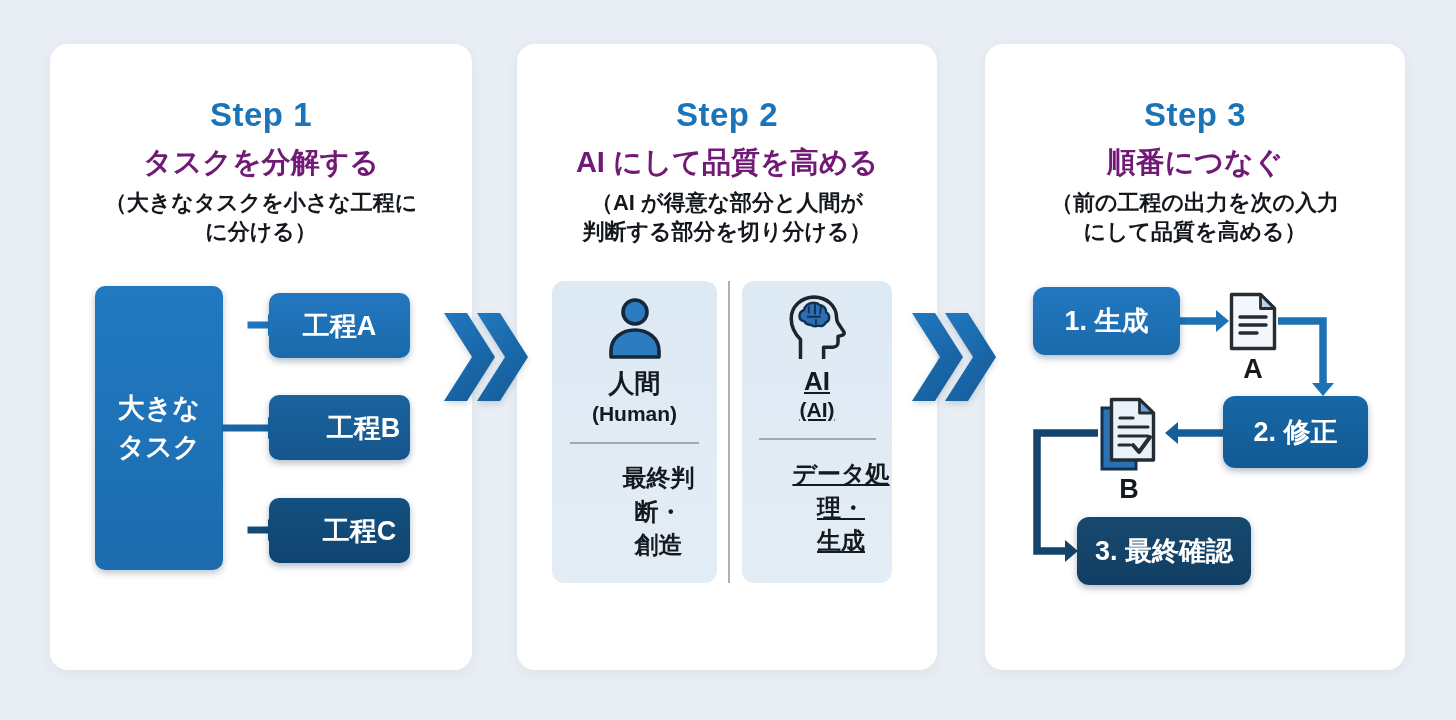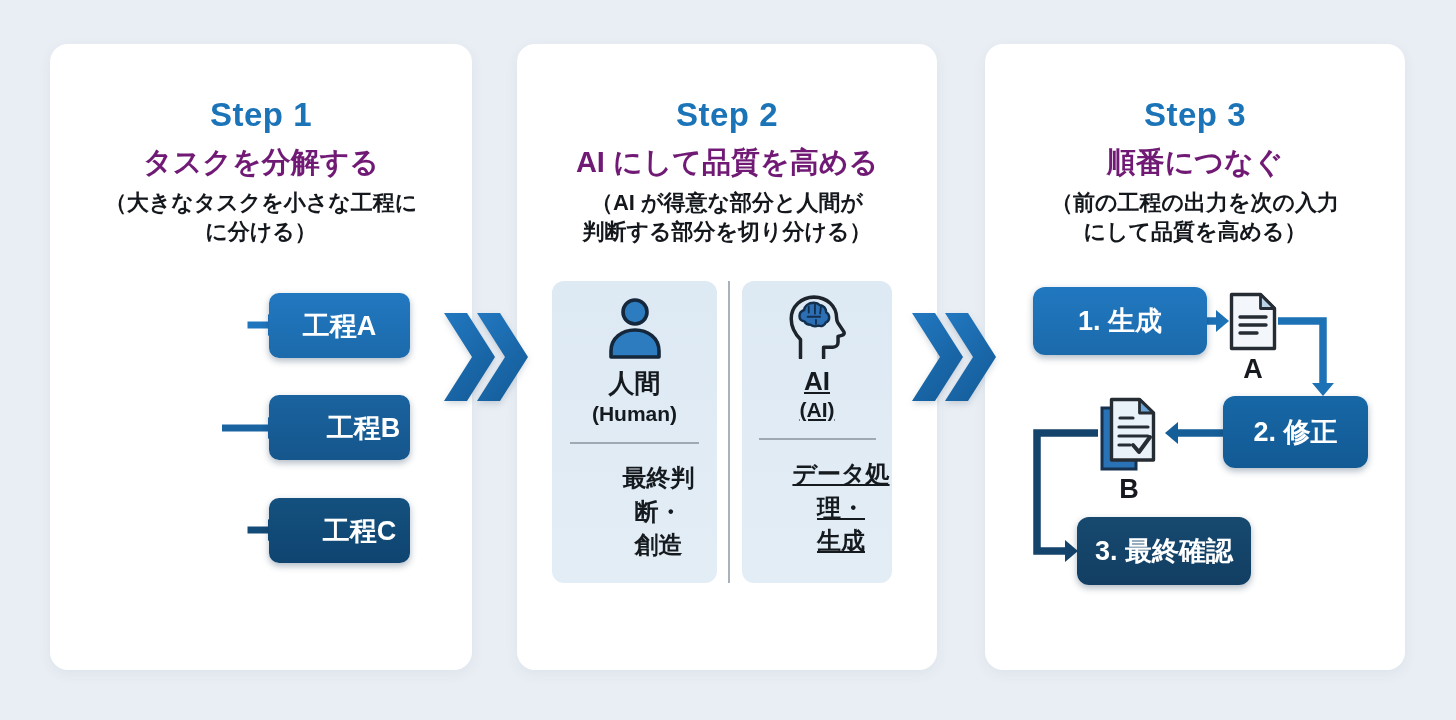--- a/index.html
+++ b/index.html
@@ -62,40 +62,42 @@
   .card-alias { font-size:21px; margin-top:1px; }
   .card-rule { width:78%; height:2px; background:#9fa9b3; margin:16px auto 0; }
   .card-role { font-size:24px; line-height:1.4; margin-top:17px; white-space:pre-line;padding-left:48px; }
 
   
   .node {
     position:absolute; border-radius:12px; color:#fff; font-size:27px;
     display:flex; align-items:center; justify-content:center;
     box-shadow:0 3px 7px rgba(10,40,70,.32);
   }
-  .node-1 { left:48px;  top:243px; width:174px; height:68px; background:linear-gradient(180deg,#2178c0,#1b6aab); }
+  .node-1 { left:48px;  top:243px; width:147px; height:68px; background:linear-gradient(180deg,#2178c0,#1b6aab); }
   .node-2 { left:238px; top:352px; width:145px; height:72px; background:linear-gradient(180deg,#1767a6,#125a94); }
   .node-3 { left:92px;  top:473px; width:174px; height:68px; background:linear-gradient(180deg,#17496f,#123e63); }
   .doc-a-wrap { position:absolute; left:243px; top:247px; width:50px; height:61px; }
   .doc-b-wrap { position:absolute; left:113px; top:352px; width:62px; height:76px; }
   .doc-label { position:absolute; text-align:center; font-size:27px; color:#16191d; }
   .doc-a-label { left:243px; width:50px; top:310px; }
   .doc-b-label { left:113px; width:62px; top:430px; }
 </style>
 </head>
 <body>
 
 <section class="panel" id="panel1">
   <div class="hdr">
     <div class="step-label">Step 1</div>
     <div class="title">タスクを分解する</div>
     <div class="subtitle">（大きなタスクを小さな工程に
 に分ける）</div>
   </div>
   <div class="layer">
+    <div class="big-box">大きな
+タスク</div>
 
     <svg class="layer" width="422" height="626" viewBox="0 0 422 626">
       <defs>
         <linearGradient id="vgrad" x1="0" y1="0" x2="0" y2="1">
           <stop offset="0" stop-color="#2178c0"></stop>
             <stop offset="1" stop-color="#11466f"></stop>
         </linearGradient>
       </defs>
       <polyline points="172,384 201,384" stroke="#1a64a2" stroke-width="7" fill="none"></polyline>
       <polyline points="201,277.5 201,489.5" stroke="url(#vgrad)" stroke-width="7" fill="none"></polyline>

